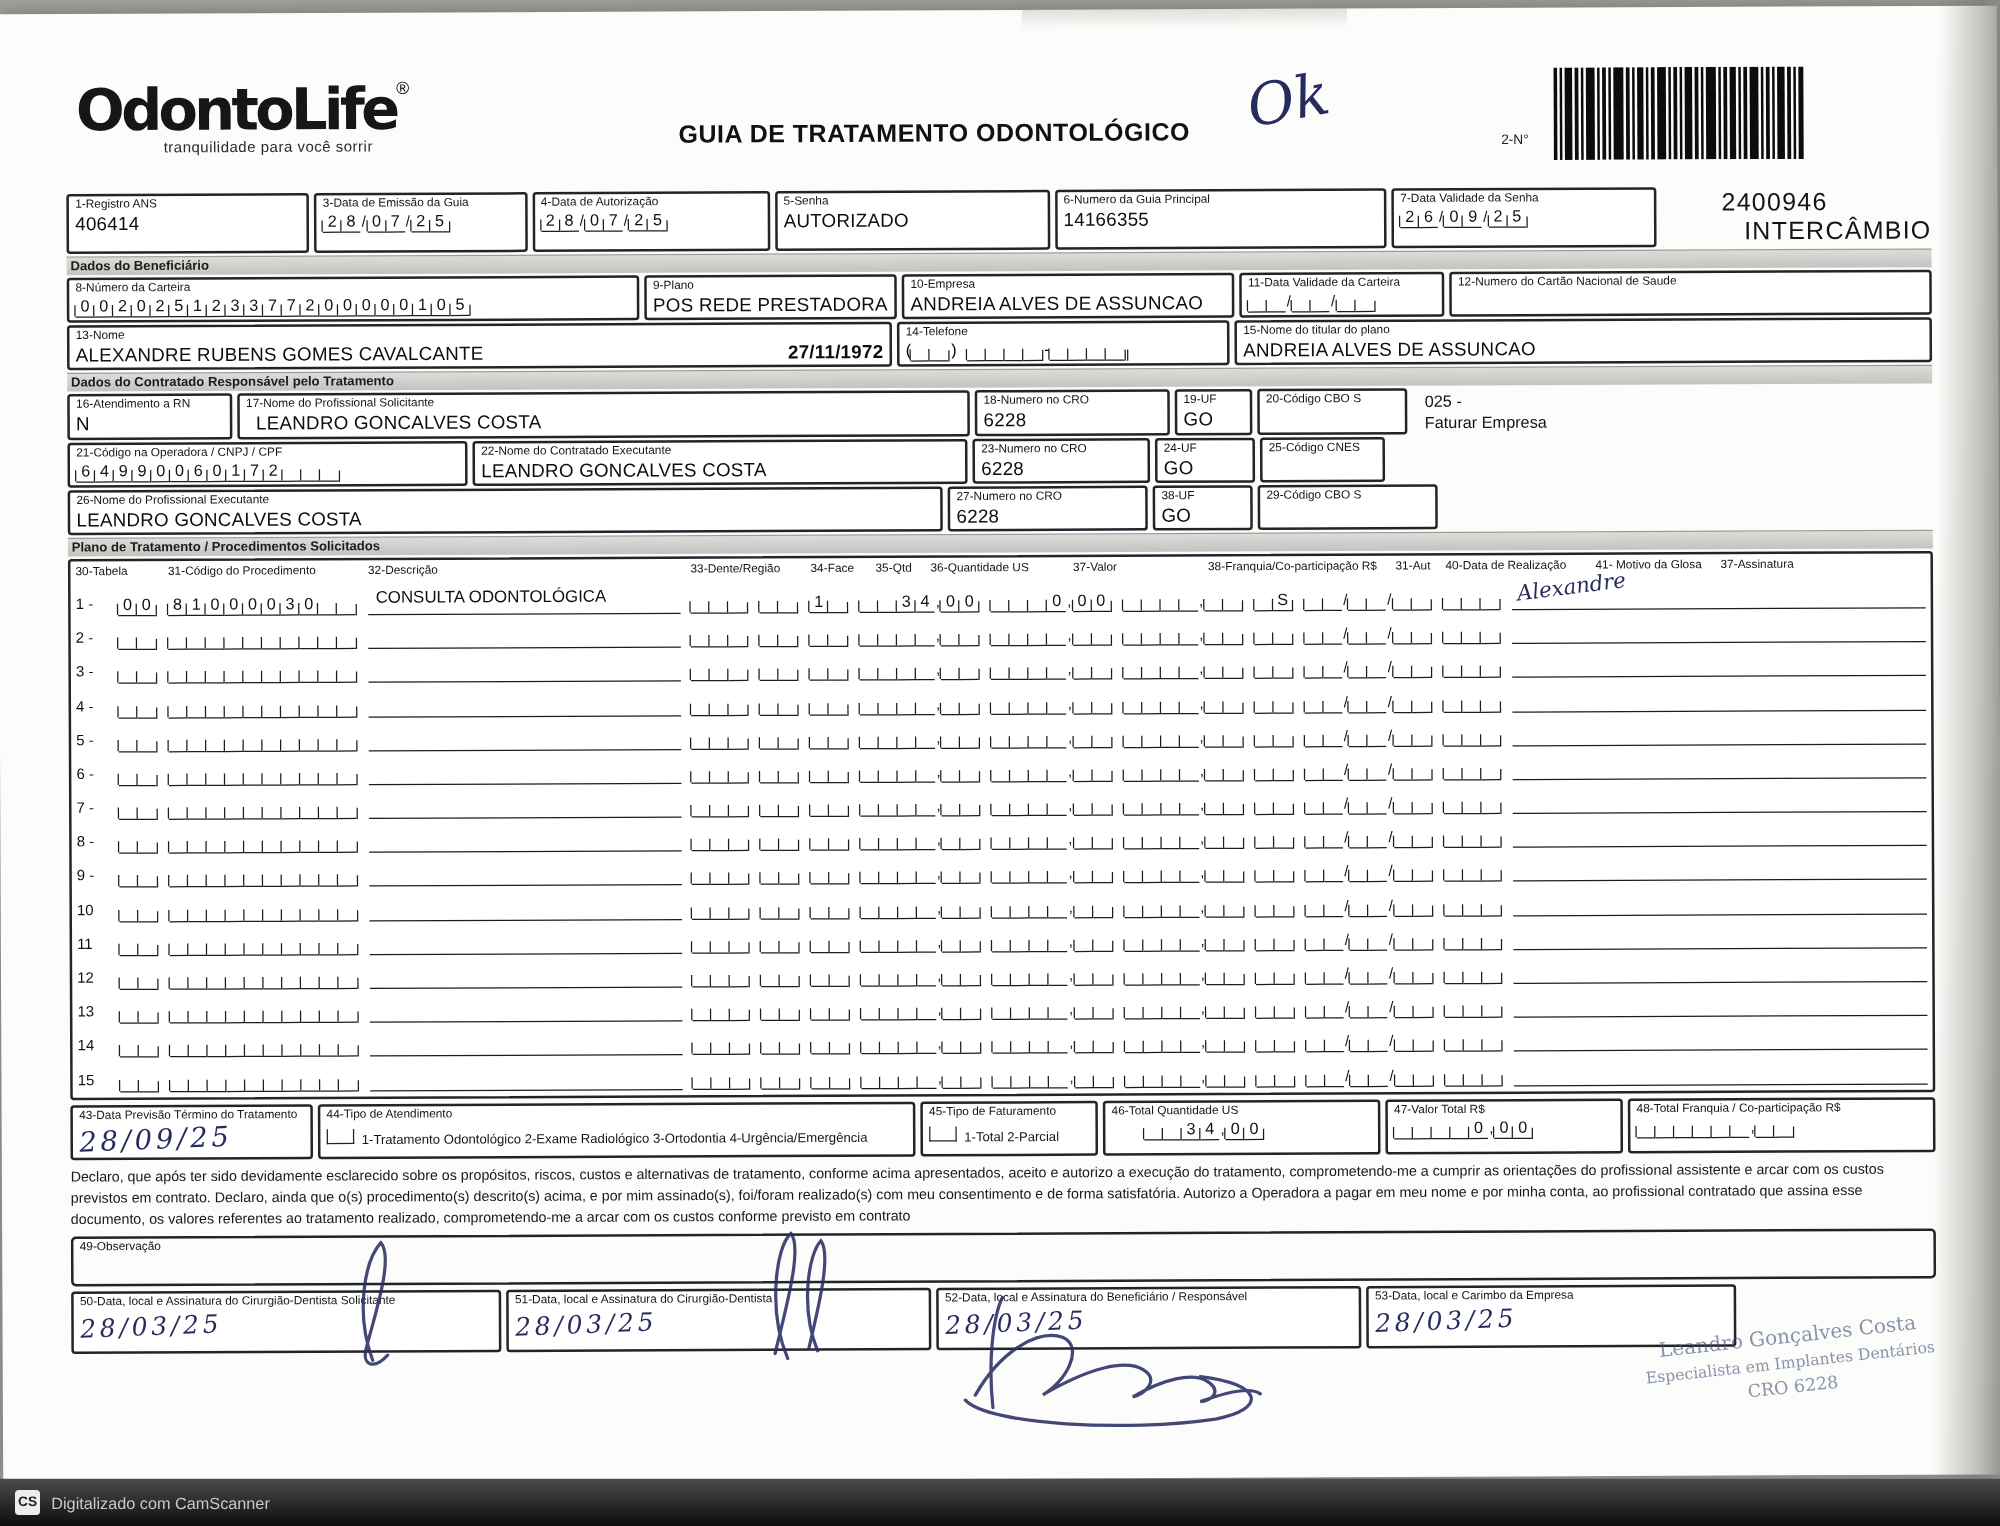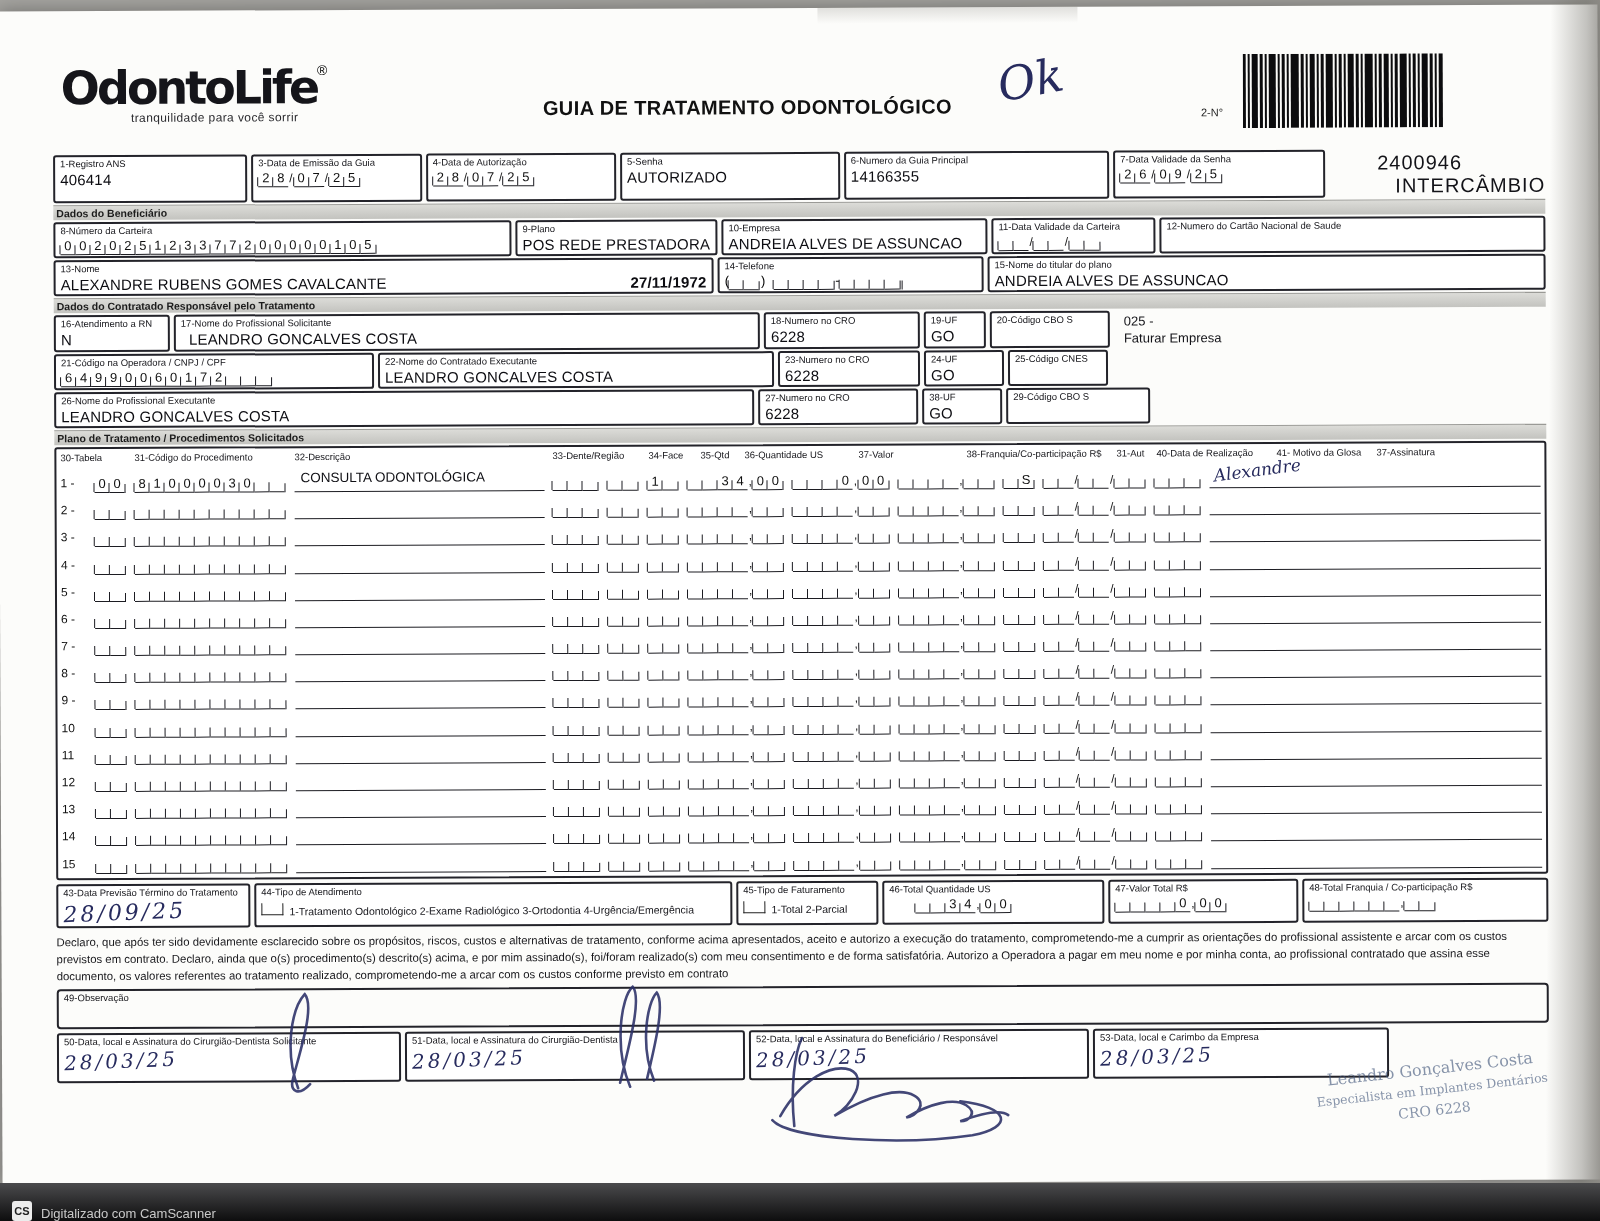--- a/index.html
+++ b/index.html
@@ -51,21 +51,21 @@
 .hw-sig{position:absolute;left:4px;top:-6px;font-size:17px;transform:rotate(-7deg);white-space:nowrap}
 
 .declaration{font-size:11.4px;color:#18181c;line-height:1.5;margin:6px 0 4px;width:1488px}
 .obsbox{border:2px solid #23232a;border-radius:4px;height:40px;padding:1px 5px;margin-bottom:4px}
 .chk{display:inline-block;width:22px;height:12px;border:1.6px solid #222;border-top:none;margin-right:6px}
 .opts{font-size:10.5px;color:#15151a;padding-top:6px;white-space:nowrap}
 .stamp{position:absolute;left:1290px;top:1052px;width:280px;transform:rotate(-6deg);color:rgba(62,82,120,.62);text-align:center;font-family:"DejaVu Serif",serif;line-height:1.5}
 .stamp .l1{font-size:16px}.stamp .l2{font-size:12.5px}.stamp .l3{font-size:14px}
 .ink{position:absolute;left:0;top:0;pointer-events:none}
 
-.scanbar{position:absolute;left:0;bottom:0;width:100%;height:38px;background:linear-gradient(#4b4b4d,#0d0d0e);display:flex;align-items:flex-end;gap:9px;padding-left:12px}
+.scanbar{position:absolute;left:0;bottom:0;width:100%;height:38px;background:linear-gradient(#4b4b4d,#0d0d0e);display:flex;align-items:center;gap:9px;padding-left:12px}
 .cs-badge{width:20px;height:20px;background:#ececec;color:#222;font-weight:bold;font-size:11px;display:flex;align-items:center;justify-content:center;border-radius:3px}
 .scan-text{color:#c9c9c9;font-size:13px}
 </style>
 </head>
 <body>
 
 <div class="paper" data-name="scanned-page">
   <div class="edge-right" data-name="paper-edge-shadow"></div>
   <div class="streak" style="left:820px;top:0;width:260px;height:16px" data-name="scan-streak"></div>
 
@@ -269,21 +269,21 @@
       </div>
       <div class="fbox" style="flex:1" data-name="field-titular">
         <div class="flabel" data-name="field-label">15-Nome do titular do plano</div>
         <div class="fvalue" data-name="field-value">ANDREIA ALVES DE ASSUNCAO</div>
       </div>
     </div>
 
     <div class="secbar" data-name="section-contratado">Dados do Contratado Responsável pelo Tratamento</div>
 
     <div class="frow" data-name="row-solicitante">
-      <div class="fbox" style="width:116px" data-name="field-atendimento-rn">
+      <div class="fbox" style="width:132px" data-name="field-atendimento-rn">
         <div class="flabel" data-name="field-label">16-Atendimento a RN</div>
         <div class="fvalue" data-name="field-value">N</div>
       </div>
       <div class="fbox" style="width:586px" data-name="field-prof-solicitante">
         <div class="flabel" data-name="field-label">17-Nome do Profissional Solicitante</div>
         <div class="fvalue" style="padding-left:8px" data-name="field-value">LEANDRO GONCALVES COSTA</div>
       </div>
       <div class="fbox" style="width:156px" data-name="field-cro-solicitante">
         <div class="flabel" data-name="field-label">18-Numero no CRO</div>
         <div class="fvalue" data-name="field-value">6228</div>

